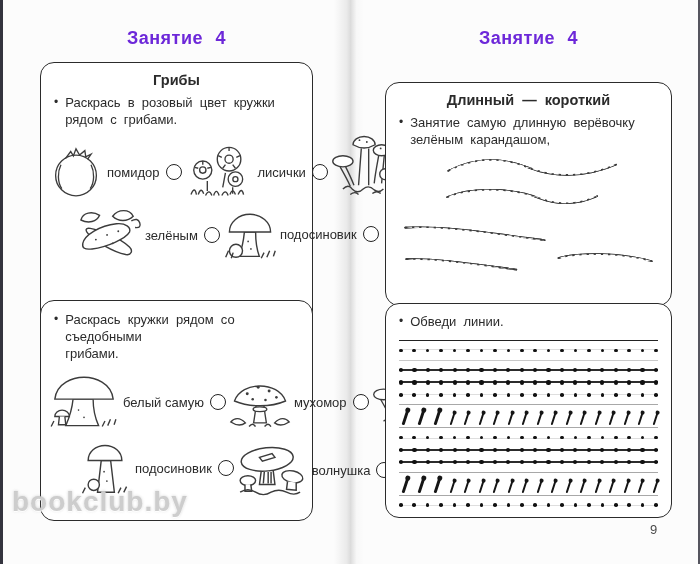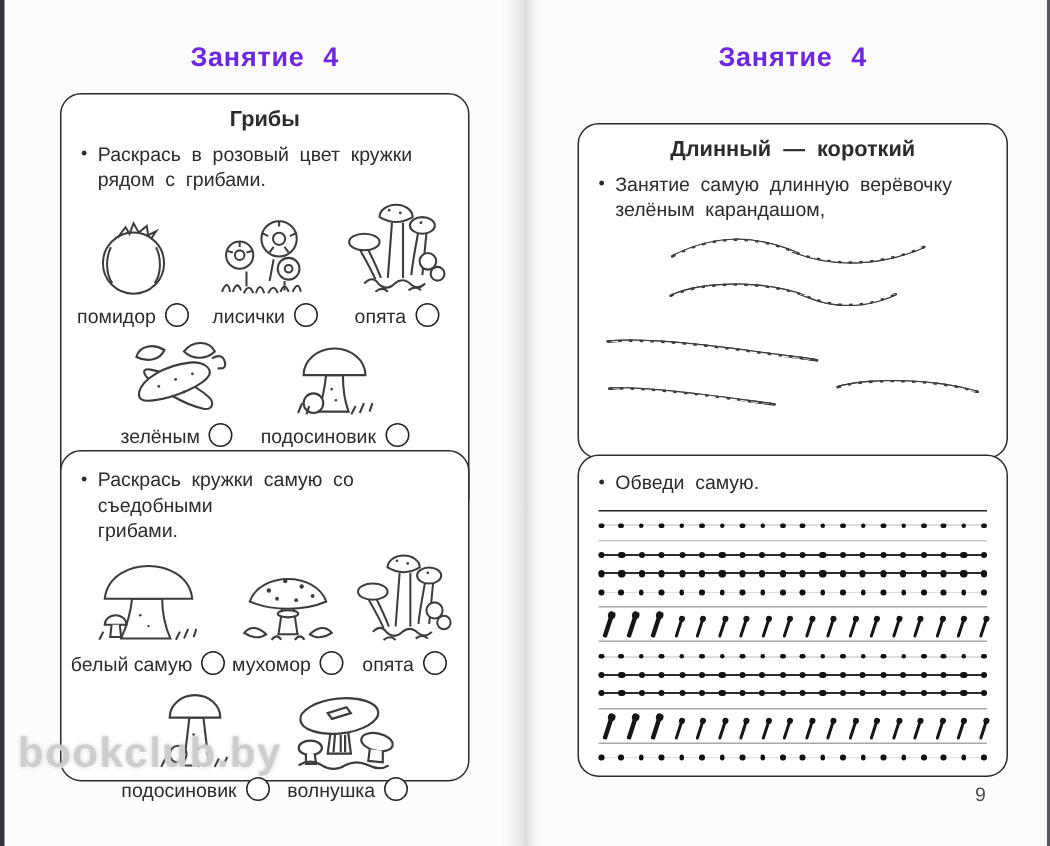--- a/index.html
+++ b/index.html
@@ -16,21 +16,21 @@
   .page-right .ptitle{left:35px;width:287px;}
   .box{position:absolute;border:1.6px solid #2b2b2b;border-radius:14px;background:#fff;box-sizing:border-box;}
   .box-l1{left:40px;top:62px;width:273px;height:284px;}
   .box-l2{left:40px;top:300px;width:273px;height:221px;}
   .box-r1{left:35px;top:64px;width:287px;height:224px;margin-top:18px;}
   .box-r2{left:35px;top:303px;width:287px;height:215px;}
   .bheading{font-size:14.5px;font-weight:bold;text-align:center;margin-top:9px;word-spacing:4px;}
   .instr{display:flex;gap:7px;padding:6px 12px 0 13px;font-size:13px;line-height:17px;word-spacing:3.5px;}
   .instr .bullet{font-size:12px;line-height:17px;}
   .mrow{display:flex;justify-content:space-around;align-items:flex-end;padding:0 4px;}
-  .item{display:flex;flex-direction:column;align-items:center;}
+  .item{display:flex;flex-direction:row;align-items:center;}
   .ill{display:block;}
   .label-line{display:flex;align-items:center;gap:6px;font-size:13px;margin-top:2px;white-space:nowrap;}
   .circle{display:inline-block;width:14px;height:14px;border:1.7px solid #222;border-radius:50%;background:#fff;box-sizing:content-box;}
   svg path,svg circle,svg ellipse{stroke:#3c3c3c;stroke-width:1.5;fill:#fff;}
   svg .ln{fill:none;}
   svg .dk{fill:#3c3c3c;stroke:none;}
   .ropes{display:block;margin:4px auto 0 auto;}
   
   .trace-rows{position:absolute;left:13px;right:13px;top:36px;bottom:9px;display:flex;flex-direction:column;justify-content:space-between;}
   .prow{position:relative;}
@@ -148,21 +148,21 @@
               <span>подосиновик</span>
               <span class="circle"></span>
             </div>
         </div>
       </div>
     </div>
 
     <div class="box box-l2">
       <div class="instr" style="padding-top:10px;">
         <span class="bullet">•</span>
-        <span><span>Раскрась кружки самую со съедобными</span><br><span>грибами.</span></span>
+        <span><span>Раскрась кружки рядом со съедобными</span><br><span>грибами.</span></span>
       </div>
       <div class="mrow" style="margin-top:2px;">
         <div class="item">
           <svg class="ill" width="78" height="62" viewBox="0 0 80 68">
             <path d="M28 32 C27 42 24 52 20 61 L56 61 C52 52 50 42 50 32 Z"></path>
             <path d="M8 32 C10 14 28 8 40 8 C52 8 70 14 72 32 L8 32 Z"></path>
             <path d="M8 51 a8 7 0 0 1 16 0 Z"></path>
             <path d="M13 51 l-1 9 8 0 -1 -9"></path>
             <circle class="dk" cx="34" cy="44" r=".9"></circle>
               <circle class="dk" cx="40" cy="52" r=".9"></circle>
@@ -284,21 +284,21 @@
             <path d="M158,101 C175,96 215,95 247,104" fill="none" stroke="#3b3b3b" stroke-width="7.5" stroke-linecap="round"></path>
             <path d="M158,101 C175,96 215,95 247,104" fill="none" stroke="#ffffff" stroke-width="4.6" stroke-linecap="round"></path>
             <path d="M158,101 C175,96 215,95 247,104" fill="none" stroke="#3b3b3b" stroke-width="5.2" stroke-linecap="butt" stroke-dasharray="2.2 4.6"></path>
           </g>
         </svg>
     </div>
 
     <div class="box box-r2">
       <div class="instr" style="padding-top:9px;">
         <span class="bullet">•</span>
-        <span>Обведи самую.</span>
+        <span>Обведи линии.</span>
       </div>
       <div class="trace-rows">
           <div class="prow solid-line"></div>
           <div class="prow dots">
             <span class="dot"></span>
             <span class="dot"></span>
             <span class="dot"></span>
             <span class="dot"></span>
             <span class="dot"></span>
             <span class="dot"></span>

